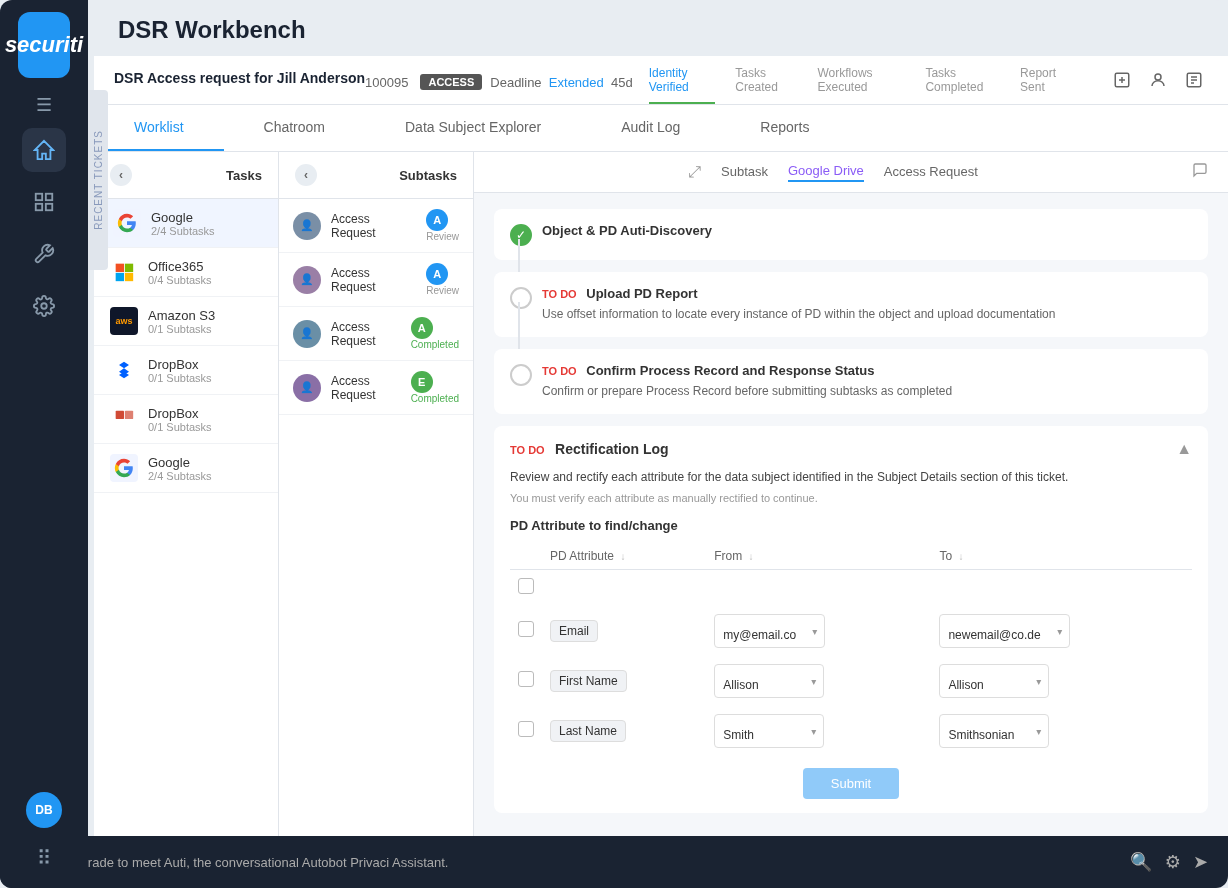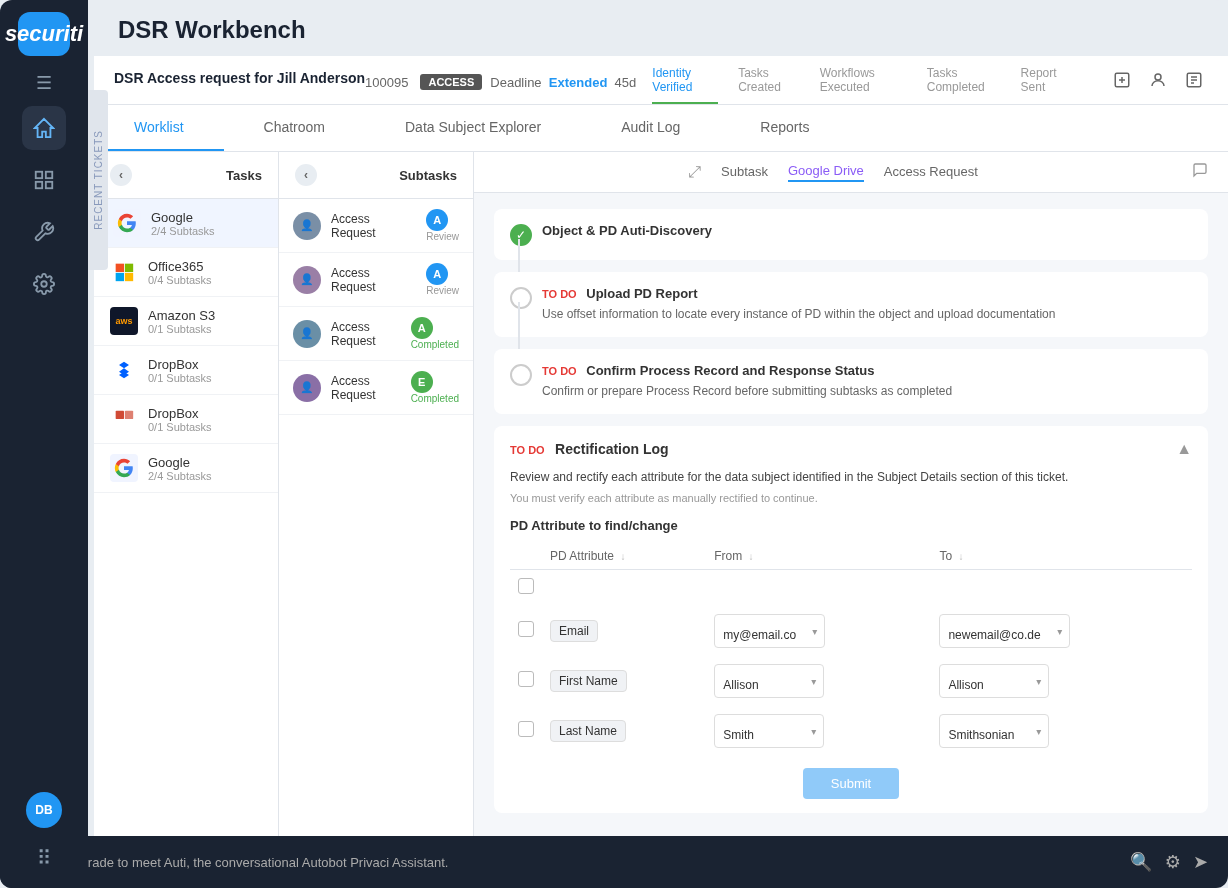--- a/index.html
+++ b/index.html
@@ -5,21 +5,21 @@
     * { box-sizing: border-box; margin: 0; padding: 0; }
     body { font-family: -apple-system, BlinkMacSystemFont, 'Segoe UI', sans-serif; background: #e8edf2; width: 1228px; height: 888px; overflow: hidden; position: relative; border-radius: 12px; }
 
     
     .sidebar {
       position: absolute; left: 0; top: 0; width: 88px; height: 888px;
       background: #1a2332; display: flex; flex-direction: column; align-items: center;
       padding: 12px 0; gap: 8px; z-index: 10;
     }
     .sidebar-logo {
-      width: 52px; height: 44px; background: #2196f3; border-radius: 12px;
+      width: 52px; height: 66px; background: #2196f3; border-radius: 12px;
       display: flex; align-items: center; justify-content: center; margin-bottom: 8px;
     }
     .sidebar-logo-text { color: white; font-size: 22px; font-weight: bold; font-style: italic; }
     .sidebar-icon {
       width: 44px; height: 44px; border-radius: 10px; display: flex; align-items: center;
       justify-content: center; cursor: pointer; color: #8899aa; font-size: 20px;
     }
     .sidebar-icon.active { color: white; }
     .sidebar-spacer { flex: 1; }
     .sidebar-avatar {
@@ -61,21 +61,21 @@
       background: white; padding: 10px 20px; display: flex; align-items: center;
       gap: 16px; border-bottom: 1px solid #e0e4ea;
     }
     .ticket-title { font-size: 14px; font-weight: 600; color: #1a2332; }
     .ticket-id { font-size: 13px; color: #666; margin-right: 4px; }
     .ticket-badge {
       background: #555; color: white; font-size: 11px; font-weight: 600;
       padding: 2px 8px; border-radius: 3px;
     }
     .ticket-deadline { font-size: 13px; color: #666; }
-    .ticket-extended { color: #2196f3; font-weight: 700; }
+    .ticket-extended { color: #2196f3; font-weight: 400; }
     .ticket-steps {
       display: flex; align-items: center; gap: 20px; margin-left: auto;
     }
     .step-item { font-size: 12px; color: #999; position: relative; cursor: pointer; }
     .step-item.active { color: #2196f3; font-weight: 500; }
     .step-item.active::after {
       content: ''; position: absolute; bottom: -10px; left: 0; right: 0;
       height: 2px; background: #4caf50;
     }
     .ticket-actions {

